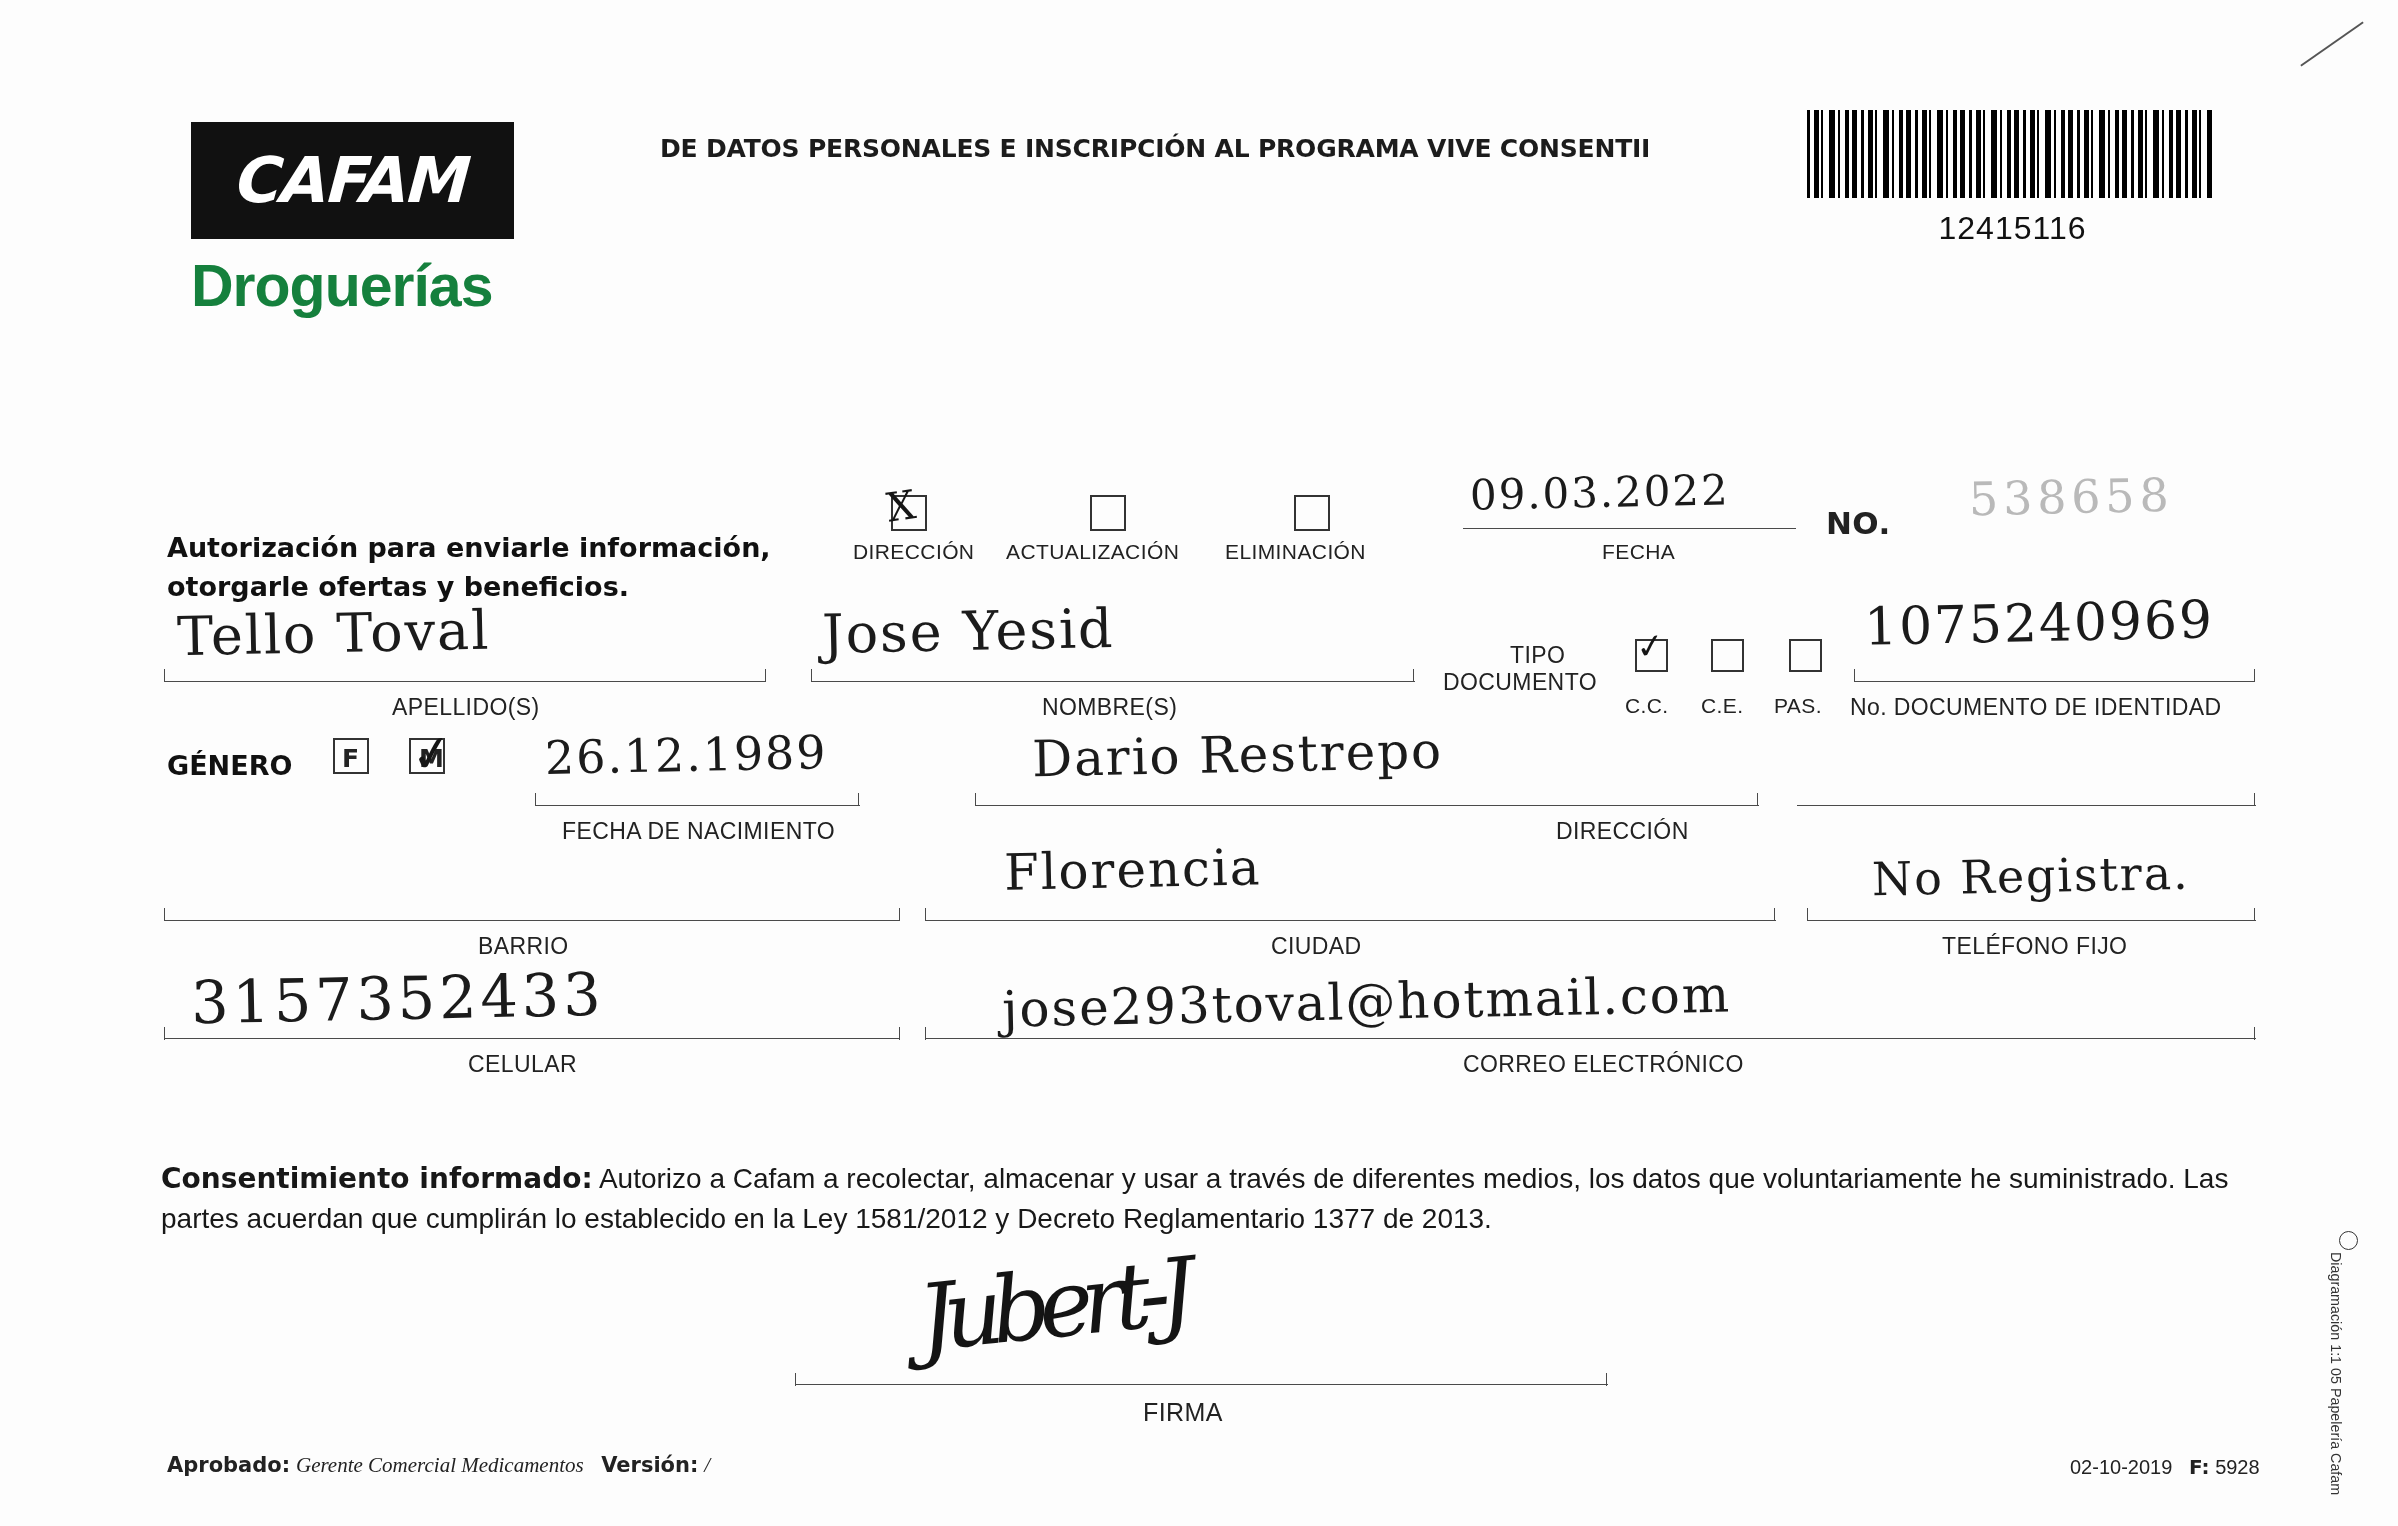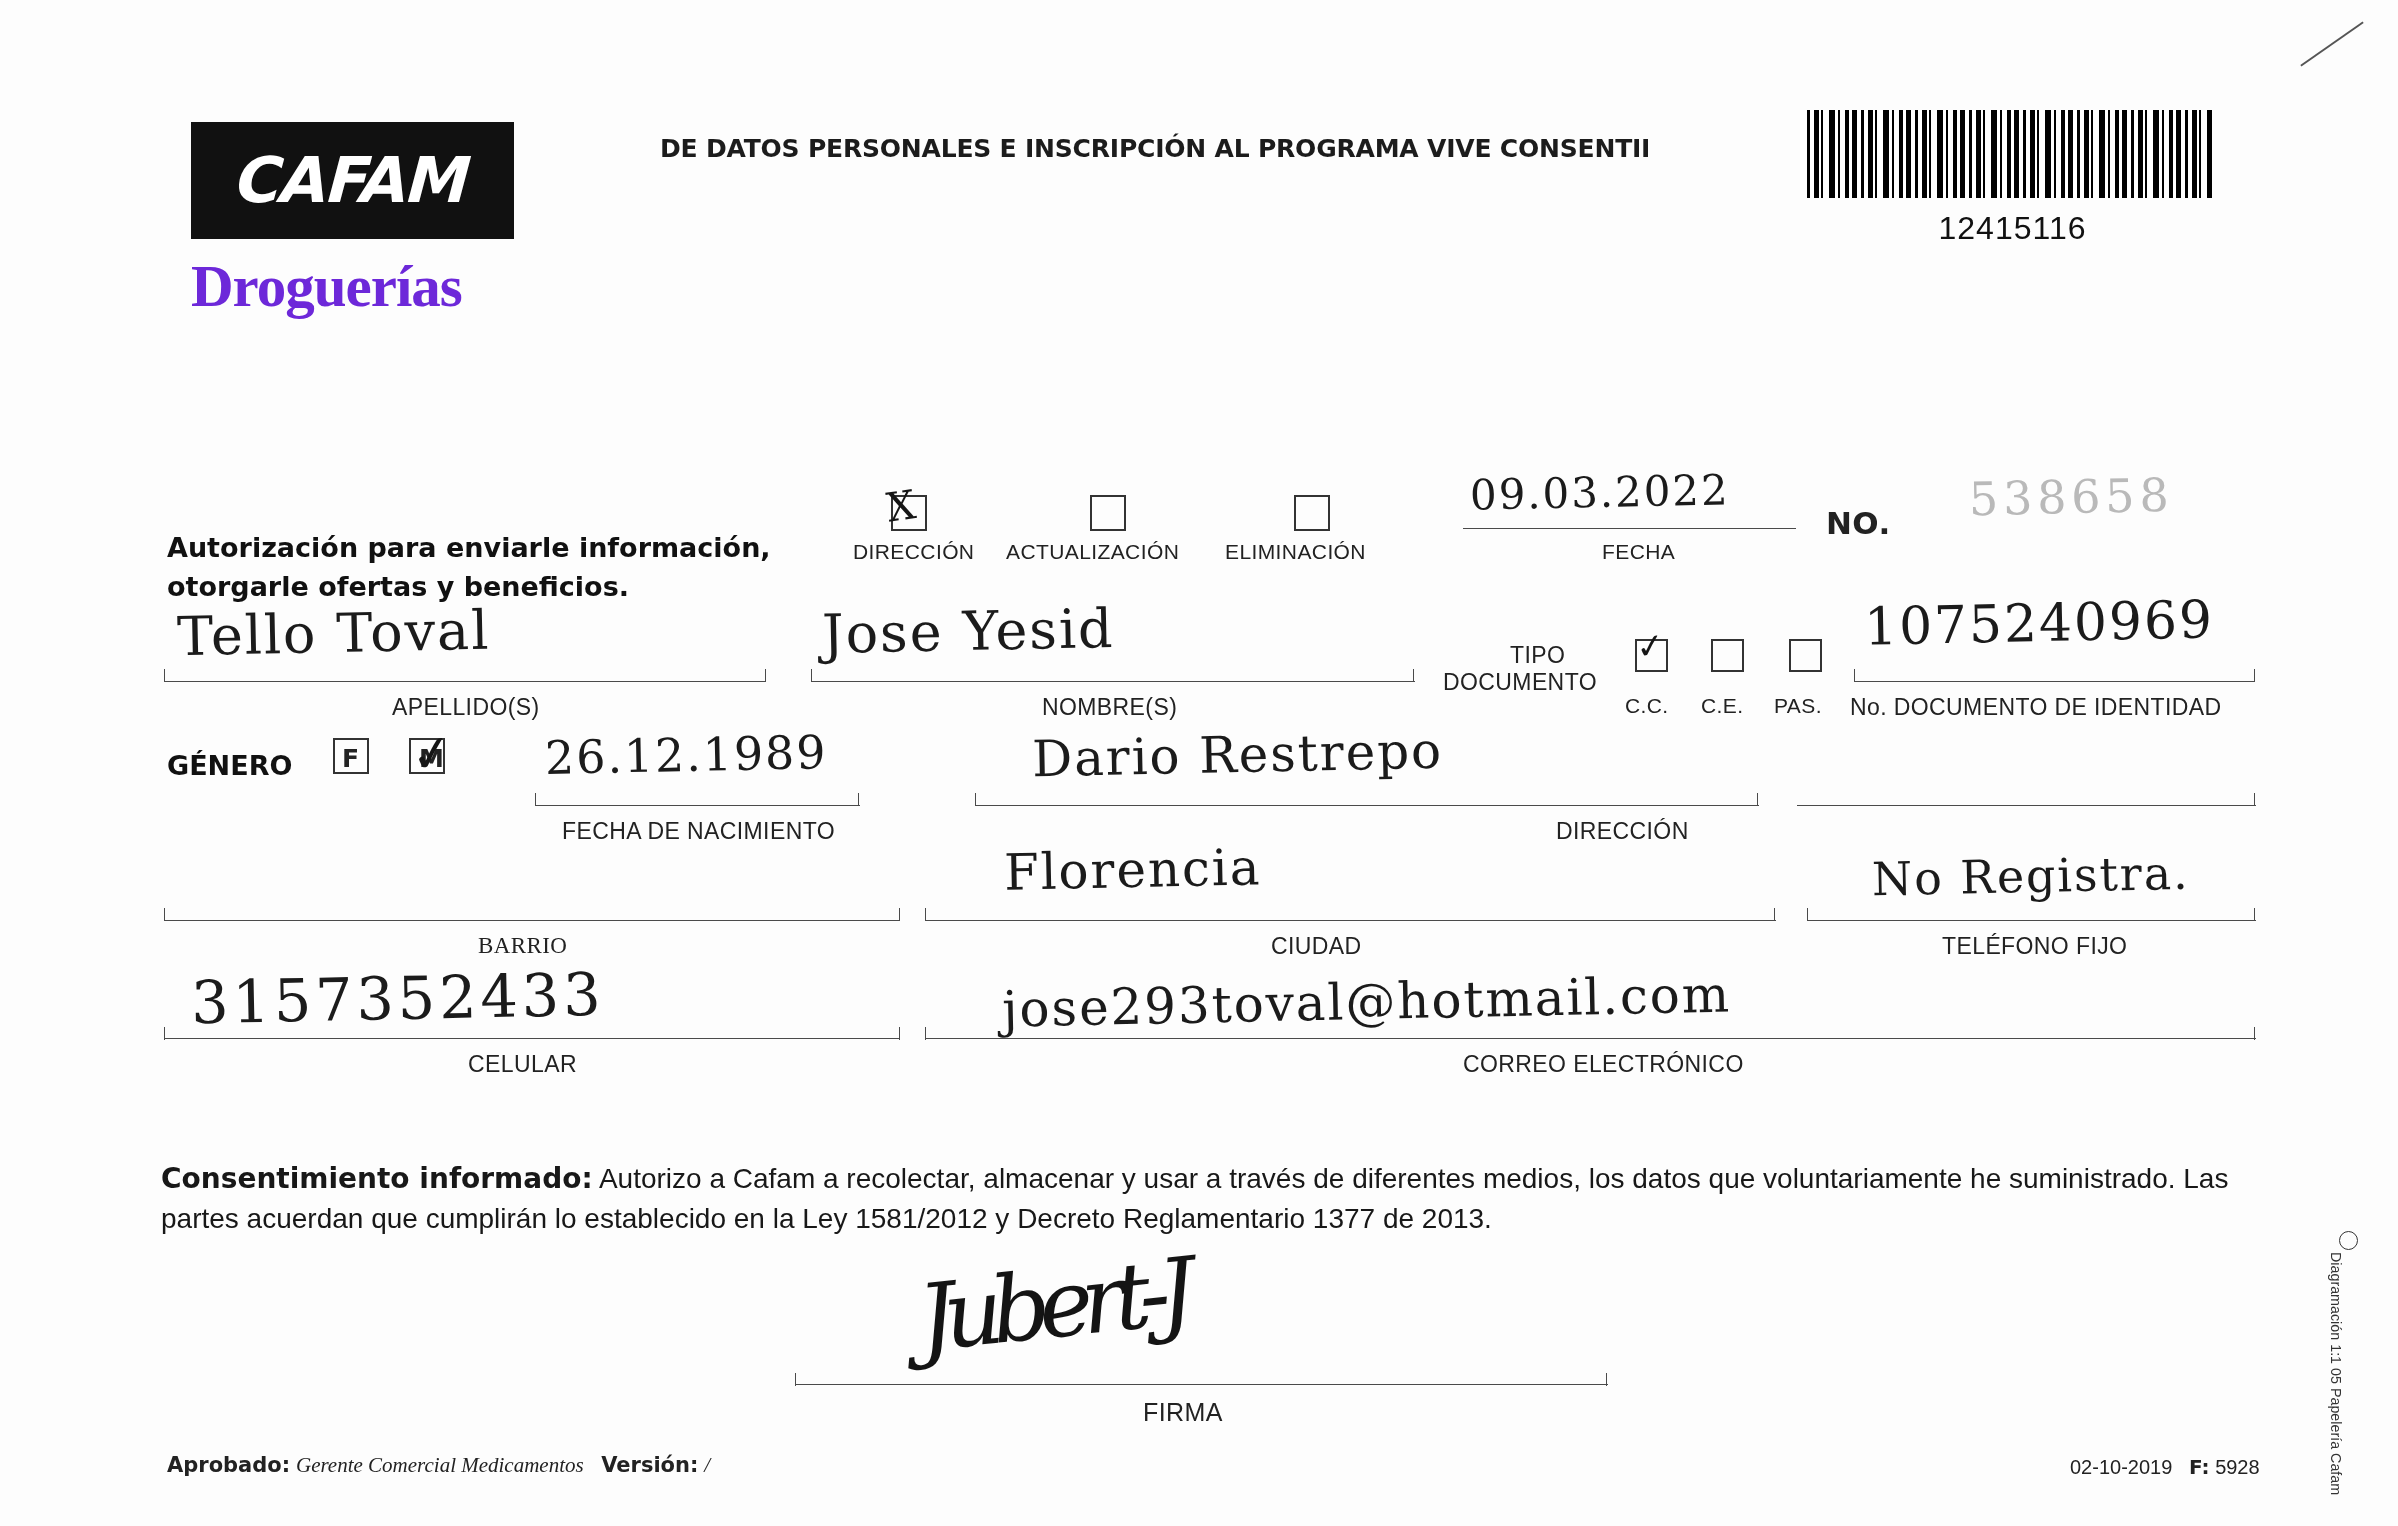--- a/index.html
+++ b/index.html
@@ -40,25 +40,25 @@
     color: #fff;
     font-family: "DejaVu Sans", sans-serif;
     font-weight: bold;
     font-size: 63px;
     letter-spacing: -1.9px;
     font-style: italic;
     transform: skewX(-4deg);
   }
   .logo-sub {
     margin-top: 13.4px;
-    font-family: Liberation Serif, serif;
+    font-family: Liberation Sans, sans-serif;
     font-weight: bold;
     font-size: 59px;
     letter-spacing: -1px;
-    color: #6d28d9;
+    color: #15803d;
   }
 
   .title-block {
     position: absolute;
     left: 660px;
     top: 124px;
     width: 1128px;
   }
   .doc-title {
     font-family: "DejaVu Sans", sans-serif;
@@ -351,21 +351,21 @@
   <div class="tick-r" style="left:1757px; top:793px;"></div>
   <div class="lbl" style="left:1556px; top:818px;">DIRECCIÓN</div>
 
   <div class="fieldline" style="left:1797px; top:805px; width:459px;"></div>
   <div class="tick-r" style="left:2254px; top:793px;"></div>
 
   <div class="hand ink" style="left:191px; top:841px; font-size:48px;"></div>
   <div class="fieldline" style="left:164px; top:920px; width:736px;"></div>
   <div class="tick-l" style="left:164px; top:908px;"></div>
   <div class="tick-r" style="left:899px; top:908px;"></div>
-  <div class="lbl" style="left:478px; top:933px;font-family:Liberation Serif, serif;">BARRIO</div>
+  <div class="lbl" style="left:478px; top:933px;">BARRIO</div>
 
   <div class="hand ink" style="left:1004px; top:841px; font-size:50px;">Florencia</div>
   <div class="fieldline" style="left:925px; top:920px; width:851px;"></div>
   <div class="tick-l" style="left:925px; top:908px;"></div>
   <div class="tick-r" style="left:1774px; top:908px;"></div>
   <div class="lbl" style="left:1271px; top:933px;text-align:center;">CIUDAD</div>
 
   <div class="hand ink" style="left:1872px; top:849px; font-size:46px;">No Registra.</div>
   <div class="fieldline" style="left:1807px; top:920px; width:449px;"></div>
   <div class="tick-l" style="left:1807px; top:908px;"></div>

